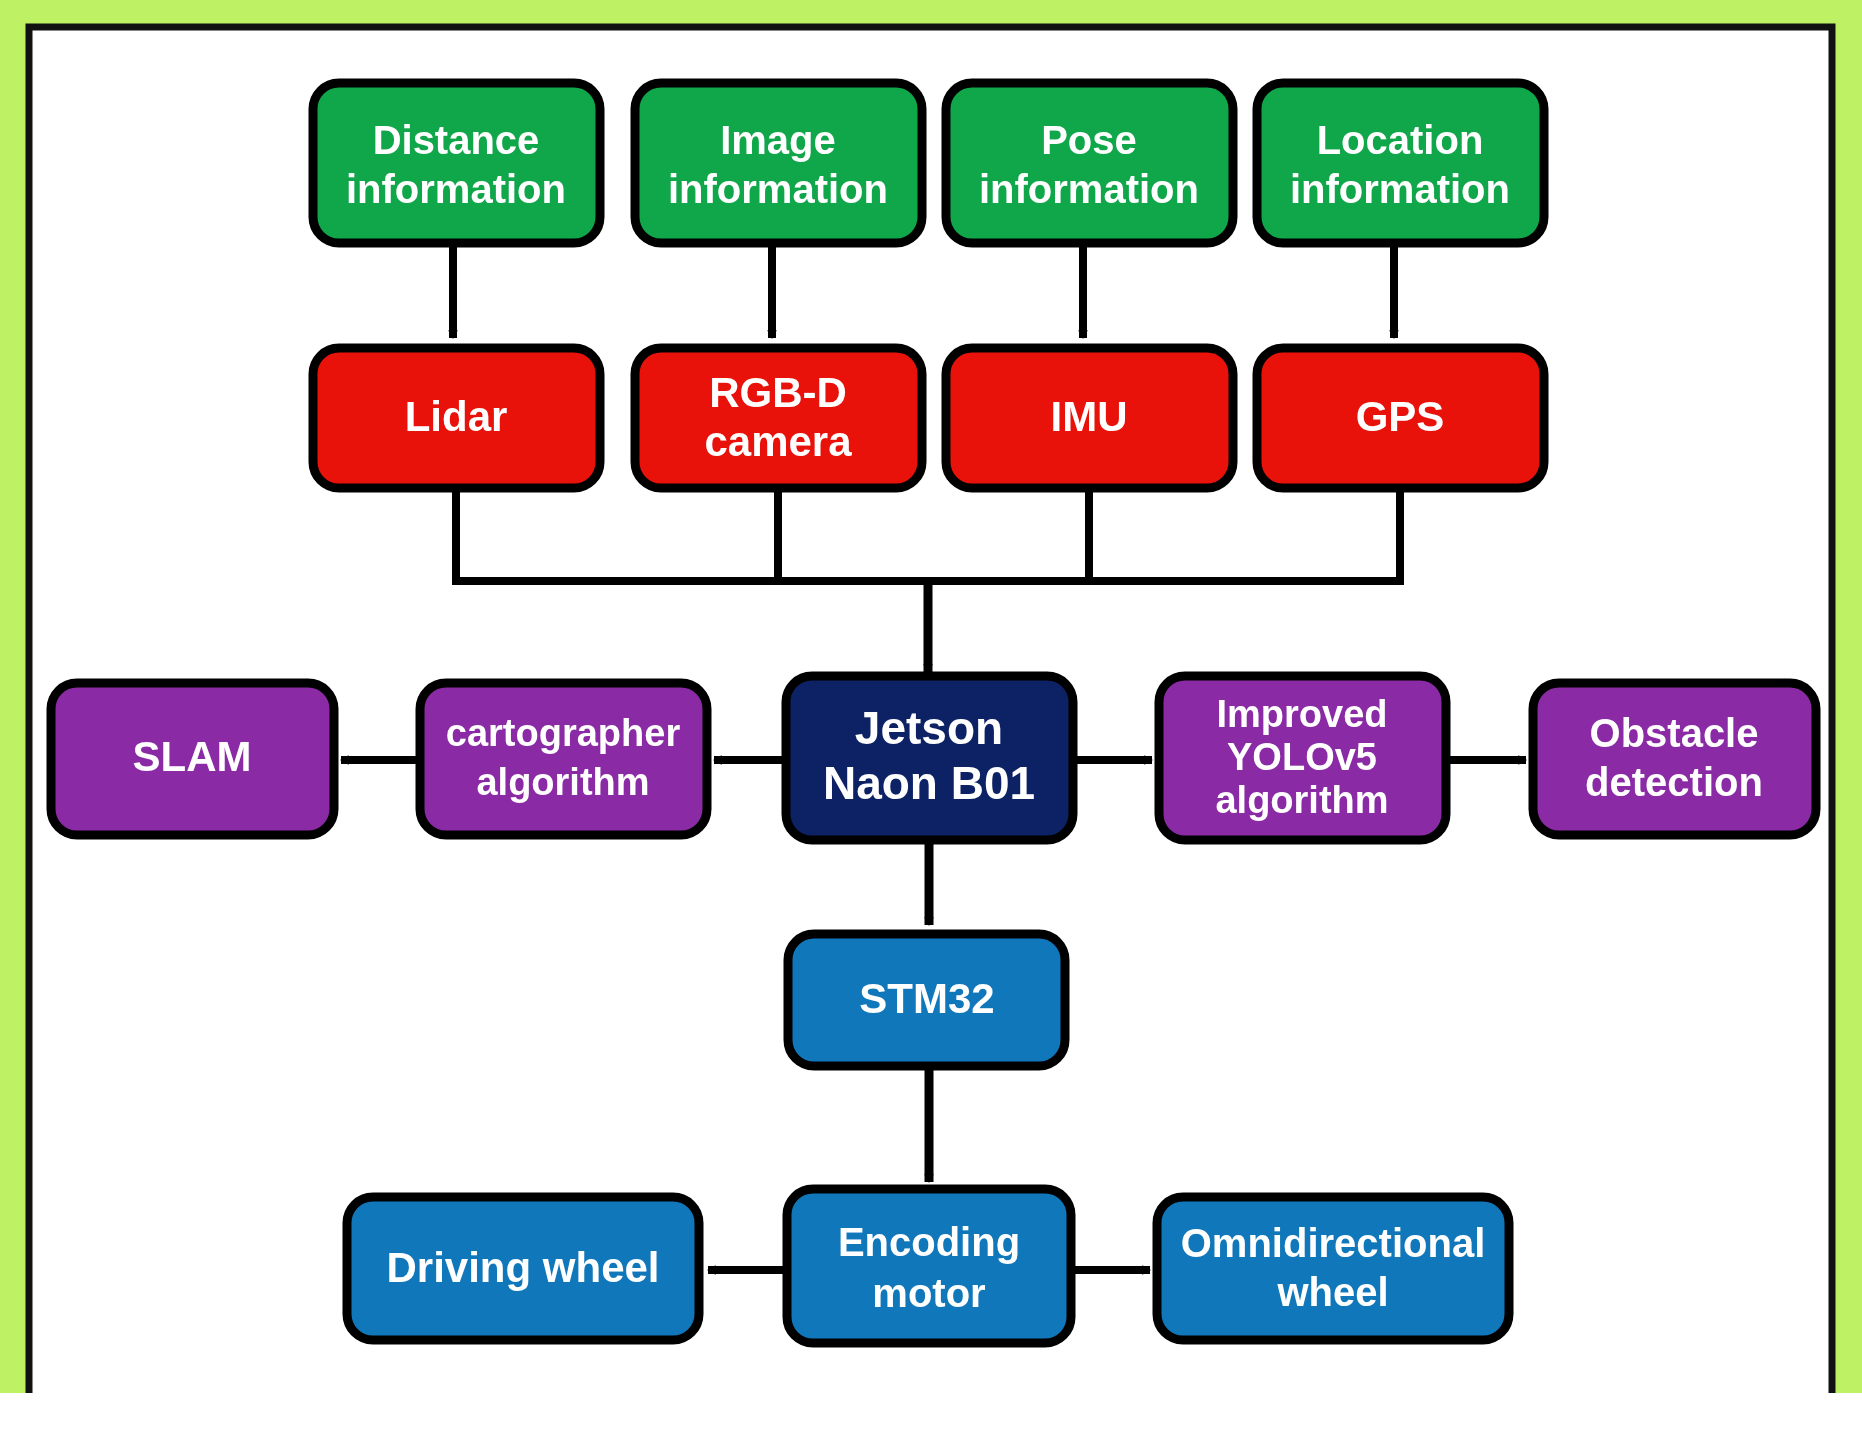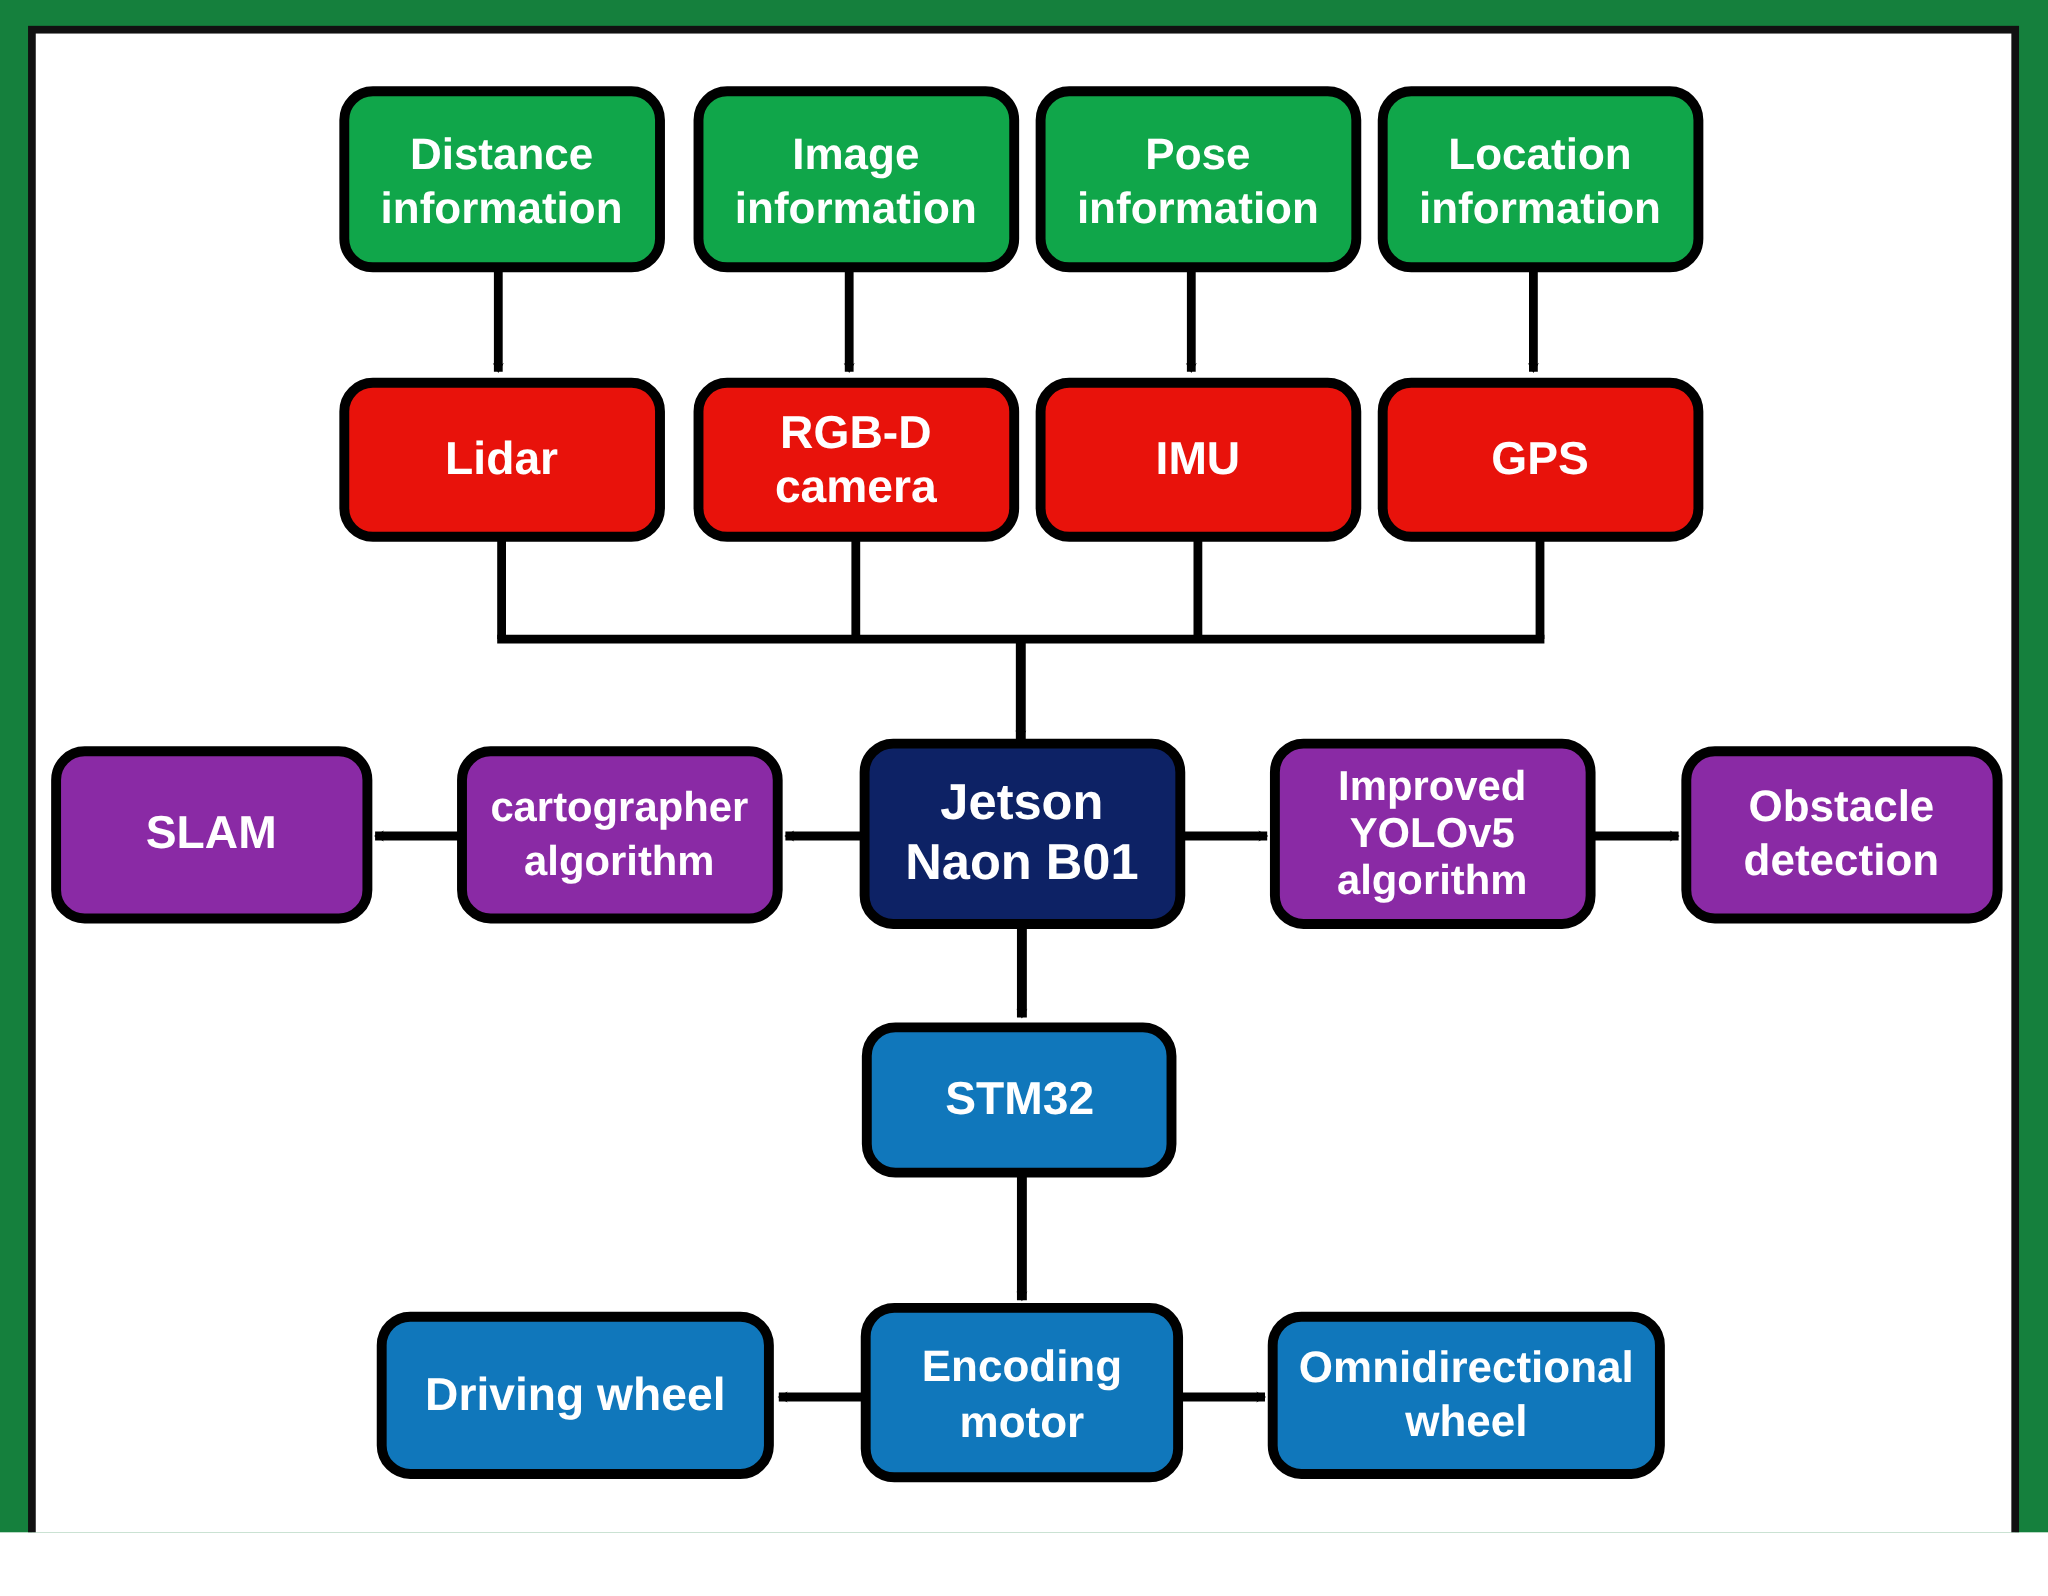--- a/index.html
+++ b/index.html
@@ -1,17 +1,17 @@
 <!DOCTYPE html>
 <html><head>
 <meta charset="utf-8">
 <style>
   html,body{margin:0;padding:0;background:#ffffff;}
   body{width:1862px;height:1451px;font-family:"Liberation Sans",sans-serif;}
-  #stage{position:relative;width:1862px;height:1393px;overflow:hidden;background:#15803d;}
+  #stage{position:relative;width:1862px;height:1393px;overflow:hidden;background:#bef264;}
   svg{display:block;}
   .nodeLabel{
     font-family:"Liberation Sans",sans-serif;
     font-weight:bold;
     fill:#ffffff;
     text-anchor:middle;
     dominant-baseline:middle;
     paint-order:stroke;
   }
 </style>

